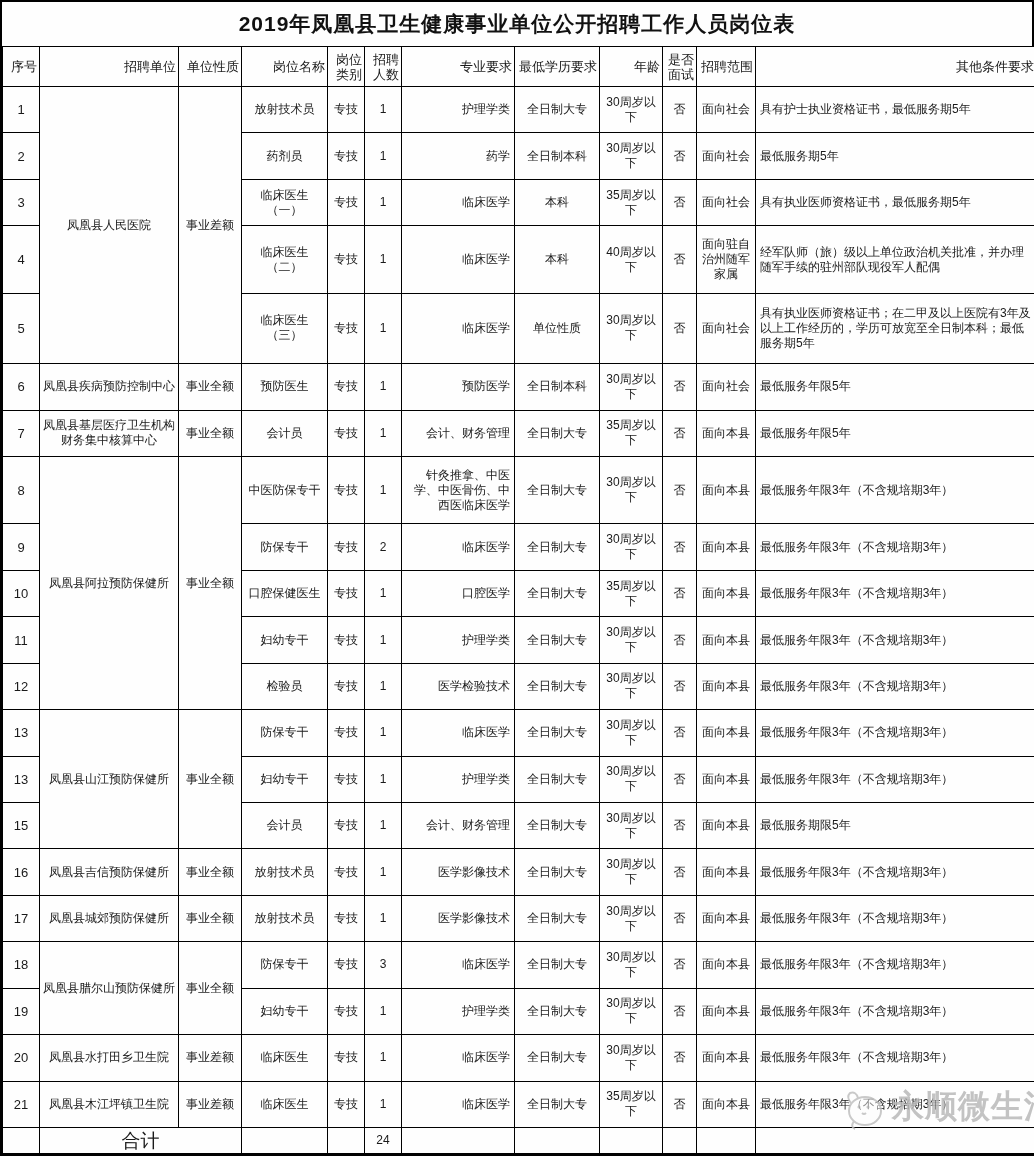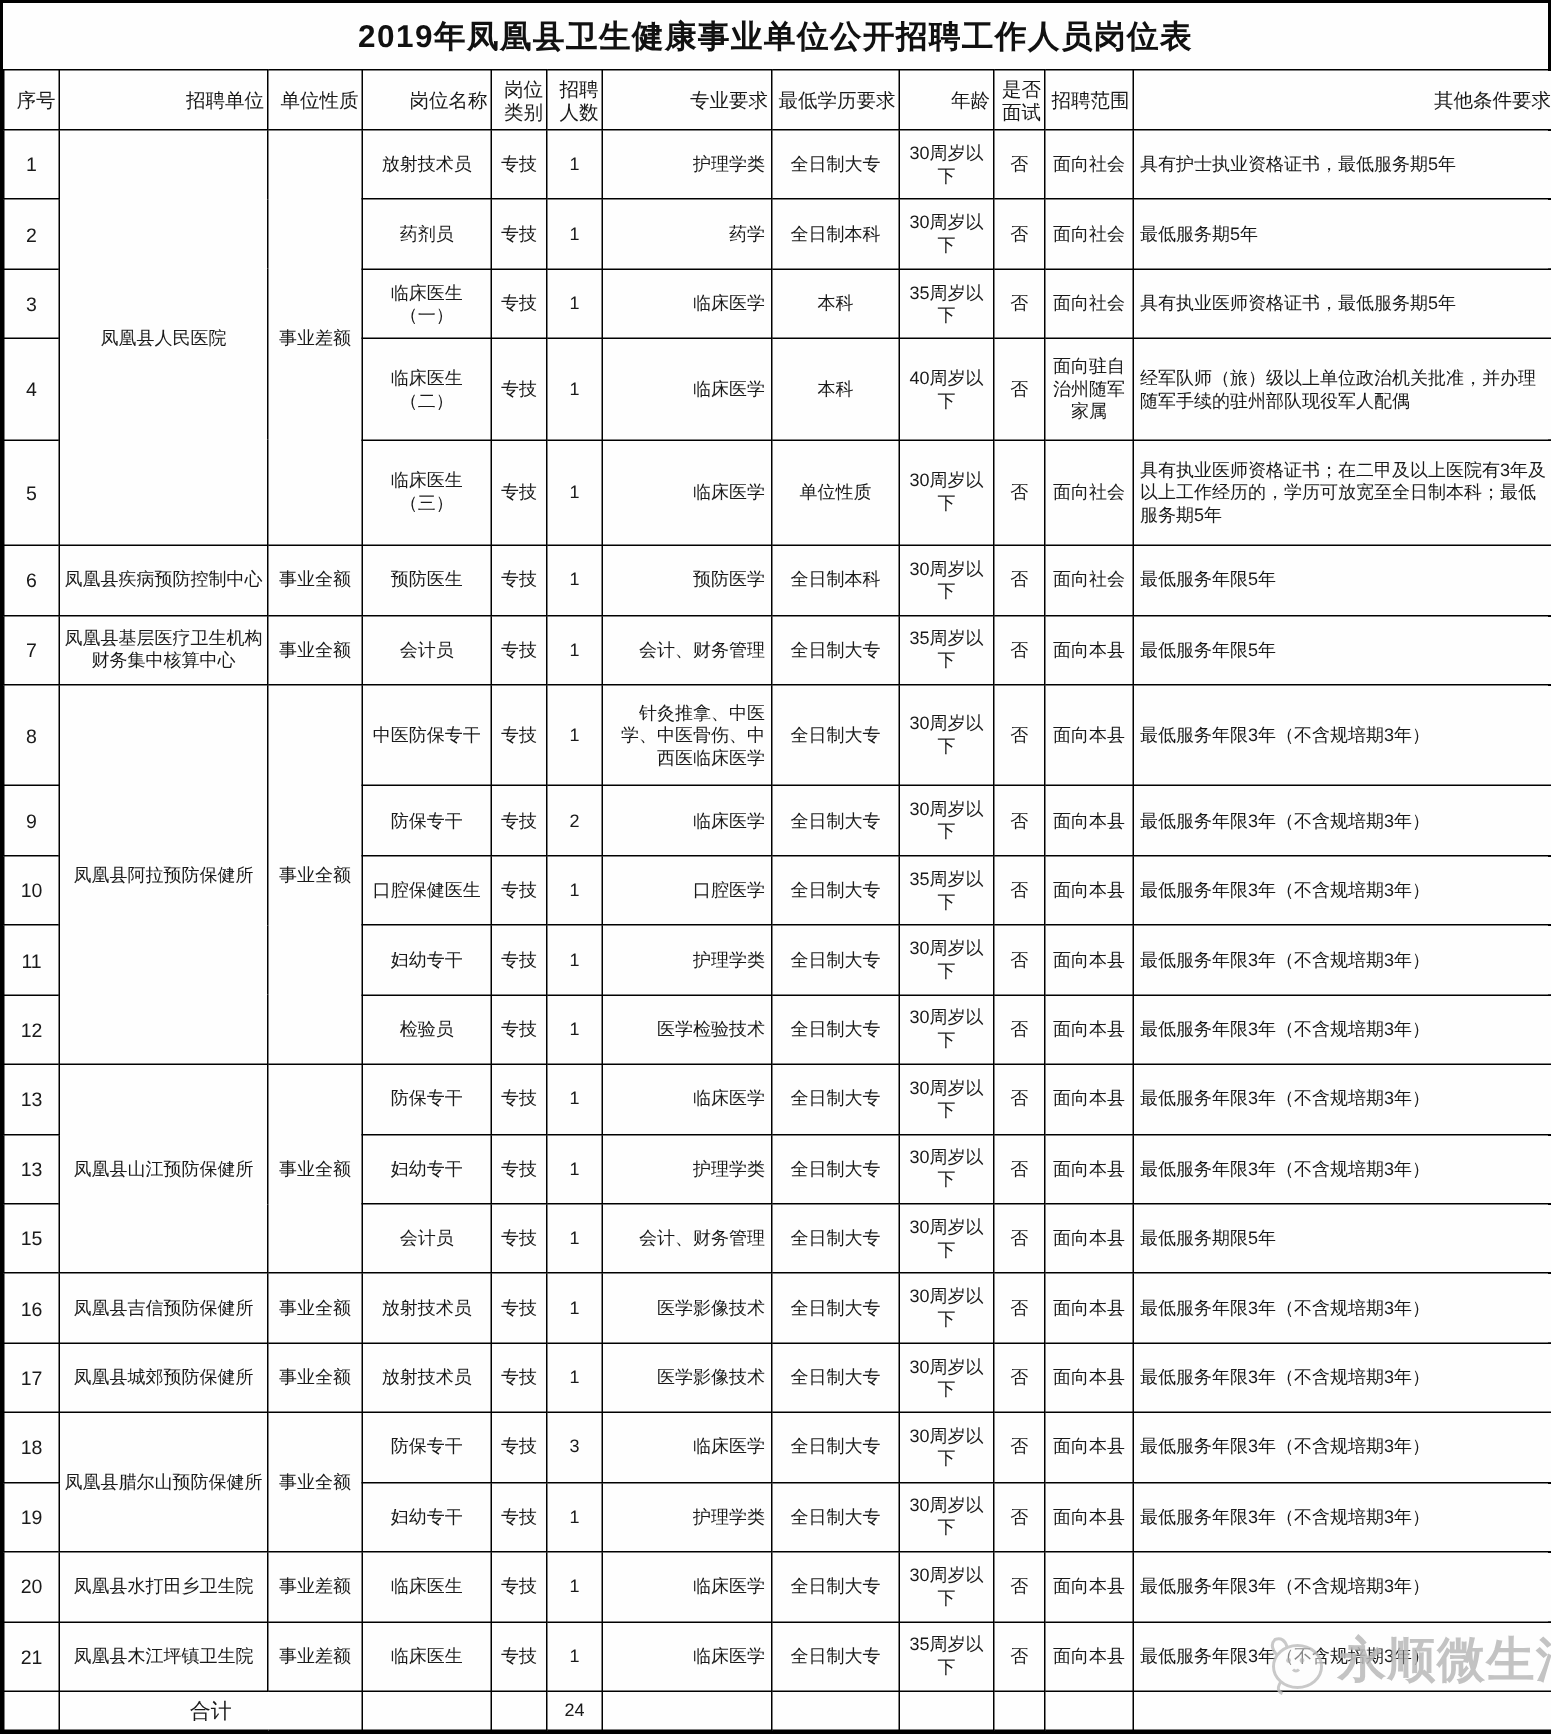--- a/index.html
+++ b/index.html
@@ -36,21 +36,21 @@
     overflow: hidden;
     word-break: break-all;
     background: #fefefe;
   }
   table.grid thead tr { height: 40px; }
   table.grid thead th { font-weight: normal; font-size: 13px; text-align: right; }
   table.grid tfoot tr { height: 26px; }
   table.grid td.col-seq { font-size: 13px; }
   table.grid td.col-other { text-align: left; padding: 2px 4px; }
   table.grid td.col-major { padding: 1px 4px; text-align: right; }
-  table.grid tfoot td.footer-label { font-size: 14px; text-align: center; }
+  table.grid tfoot td.footer-label { font-size: 19px; text-align: center; }
   .watermark {
     position: absolute; left: 838px; top: 1078px;
     width: 196px; height: 58px;
     display: flex; align-items: center;
     color: #b9b9b9;
     pointer-events: none;
   }
   .watermark .wm-text {
     font-size: 32px; font-weight: bold; letter-spacing: 1px;
     white-space: nowrap;

